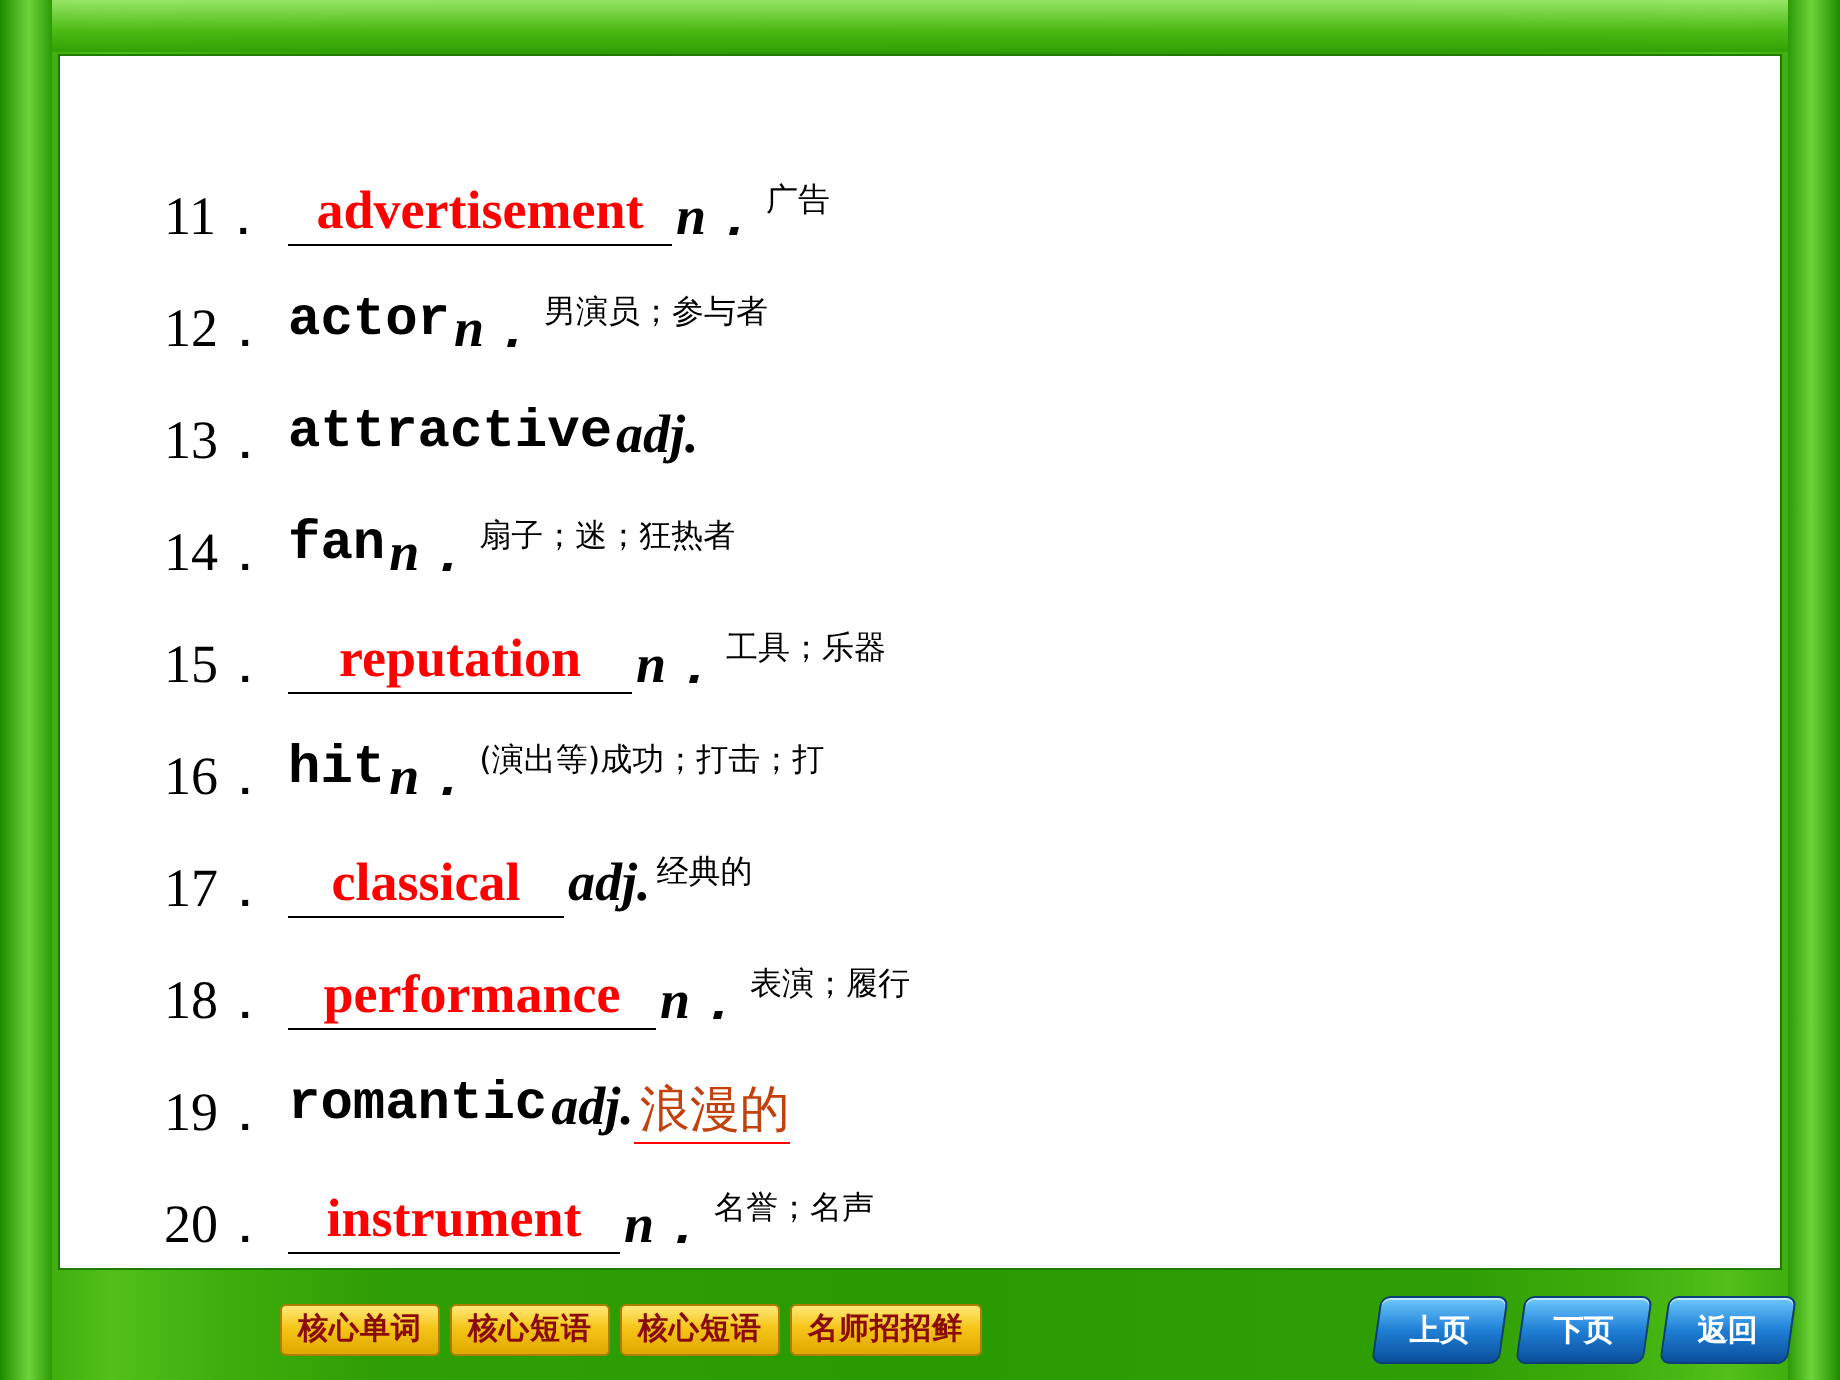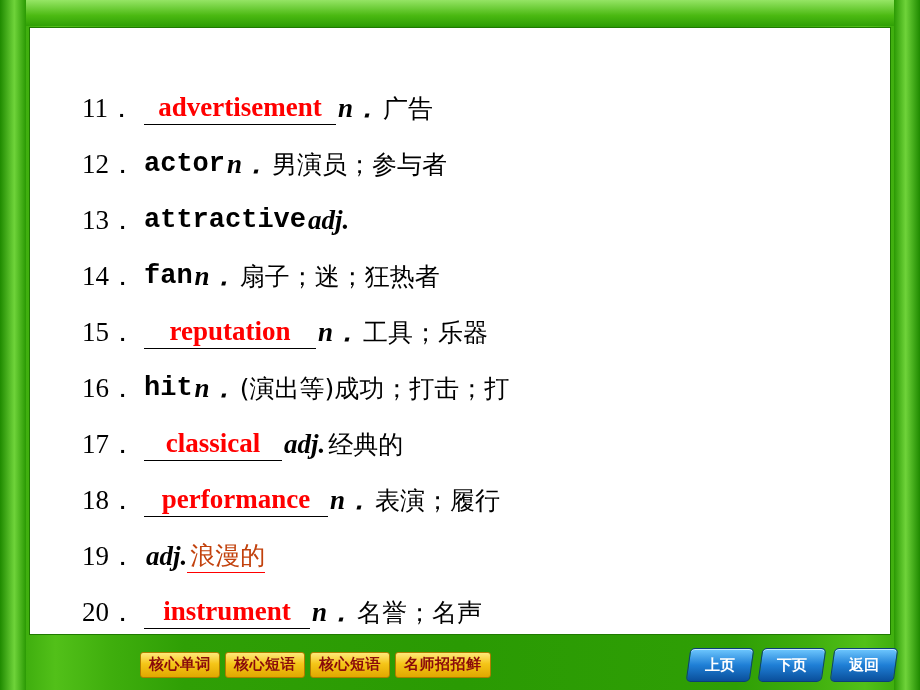--- a/index.html
+++ b/index.html
@@ -50,21 +50,21 @@
     box-shadow: 0 0 0 1px #1f7a00;
   }
   .vocab-list {
     position: absolute;
     left: 52px;
     top: 62px;
     width: 790px;
   }
   .vocab-item {
     display: flex;
-    align-items: center;
+    align-items: flex-start;
     font-size: 27px;
     color: #000000;
     margin-bottom: 20px;
     white-space: nowrap;
   }
   .num {
     display: inline-block;
     width: 62px;
     font-family: "Liberation Serif", serif;
     font-size: 27px;
@@ -90,21 +90,21 @@
     font-family: Liberation Mono, monospace;
   }
   .pos {
     font-style: italic;
     font-weight: bold;
     font-family: "Liberation Serif", serif;
     padding-left: 2px;
   }
   .cn {
     font-family: "DejaVu Sans", sans-serif;
-    font-size: 25px;
+    font-size: 16px;
     padding-left: 3px;
   }
   .cn-red {
     font-family: "DejaVu Sans", sans-serif;
     font-size: 25px;
     color: #c2410c;
     border-bottom: 1.5px solid #ff0000;
     padding-left: 3px;
   }
 
@@ -223,20 +223,21 @@
 
       <div class="vocab-item">
         <span class="num">18．</span>
         <span class="blank w-per">performance</span>
         <span class="pos">n．</span>
         <span class="cn">表演；履行</span>
       </div>
 
       <div class="vocab-item">
         <span class="num">19．</span>
+        <span class="word">romantic</span>
         <span class="pos">adj.</span>
         <span class="cn-red">浪漫的</span>
       </div>
 
       <div class="vocab-item">
         <span class="num">20．</span>
         <span class="blank w-rep">instrument</span>
         <span class="pos">n．</span>
         <span class="cn">名誉；名声</span>
       </div>

